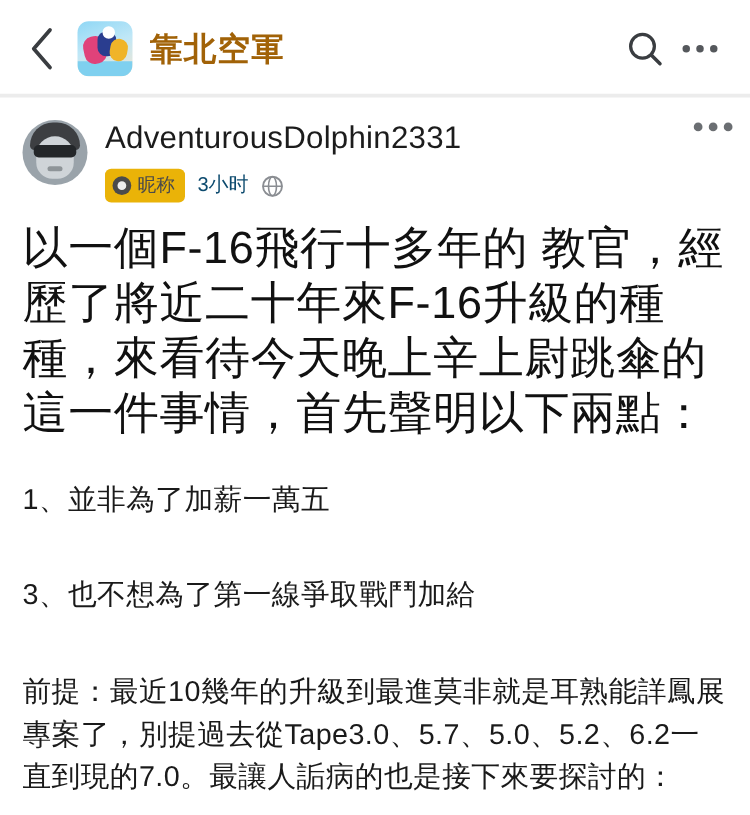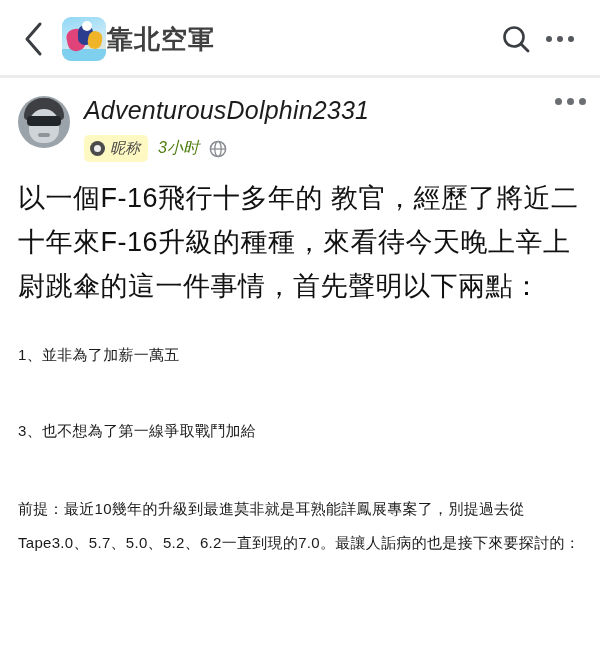--- a/index.html
+++ b/index.html
@@ -58,22 +58,22 @@
   }
   .group-avatar .b1 { width: 18px; height: 22px; background: #e0427a; left: 5px; top: 12px; border-radius: 8px; transform: rotate(-12deg); }
   .group-avatar .b2 { width: 15px; height: 20px; background: #2a3d8f; left: 16px; top: 8px; border-radius: 7px; }
   .group-avatar .b3 { width: 14px; height: 18px; background: #f0b429; left: 26px; top: 14px; border-radius: 7px; transform: rotate(10deg); }
   .group-avatar .b4 { width: 10px; height: 10px; background: #ffffff; left: 20px; top: 4px; }
   .group-avatar .b5 { width: 44px; height: 12px; background: #7fd0ef; left: 0; bottom: 0; border-radius: 0; }
 
   .group-title {
     font-size: 26px;
     font-weight: bold;
-    color: #404040;
-    margin-left: 1px;
+    color: #a16207;
+    margin-left: 14px;
     letter-spacing: 1px;
     white-space: nowrap;
   }
   .topbar-spacer { flex: 1 1 auto; }
   .icon-btn {
     width: 44px;
     height: 44px;
     display: flex;
     align-items: center;
     justify-content: center;
@@ -92,21 +92,20 @@
   }
 
   
   .post {
     padding: 16px 18px 0 18px;
     position: relative;
   }
   .post-head {
     display: flex;
     align-items: flex-start;
-    font-style: italic;
   }
   .user-avatar {
     width: 52px;
     height: 52px;
     border-radius: 50%;
     flex: 0 0 auto;
     position: relative;
     overflow: hidden;
     background: #9aa3aa;
     margin-top: 2px;
@@ -151,21 +150,21 @@
   .meta-row {
     display: flex;
     align-items: center;
     margin-top: 10px;
     gap: 10px;
   }
   .nickname-badge {
     display: inline-flex;
     align-items: center;
     gap: 5px;
-    background: #fef9c3;
+    background: #eab308;
     border-radius: 5px;
     padding: 4px 8px 4px 6px;
   }
   .nickname-badge .tag-dot {
     width: 15px; height: 15px;
     border-radius: 50%;
     background: #4b4b4b;
     display: inline-block;
     position: relative;
   }
@@ -176,43 +175,43 @@
     width: 7px; height: 7px;
     border-radius: 50%;
     background: #eeeeee;
   }
   .nickname-badge span.lbl {
     font-size: 15px;
     color: #4a4a4a;
   }
   .time-text {
     font-size: 16px;
-    color: #4d7c0f;
+    color: #0c4a6e;
   }
   .globe-icon { display: block; }
 
   .post-more {
     position: absolute;
     right: 14px;
     top: 20px;
   }
   .post-more .dots-h i { background: #6b6e72; width: 7px; height: 7px; }
 
   
   .post-body {
     padding: 14px 18px 0 18px;
   }
   .para-big {
-    font-size: 27px;
+    font-size: 36px;
     line-height: 44px;
     color: #111111;
     letter-spacing: 0.5px;
   }
   .para {
-    font-size: 15px;
+    font-size: 23px;
     line-height: 34px;
     color: #1a1a1a;
     letter-spacing: 0.3px;
   }
   .gap-1 { height: 30px; }
   .gap-2 { height: 42px; }
   .gap-3 { height: 44px; }
 </style>
 </head>
 <body>

